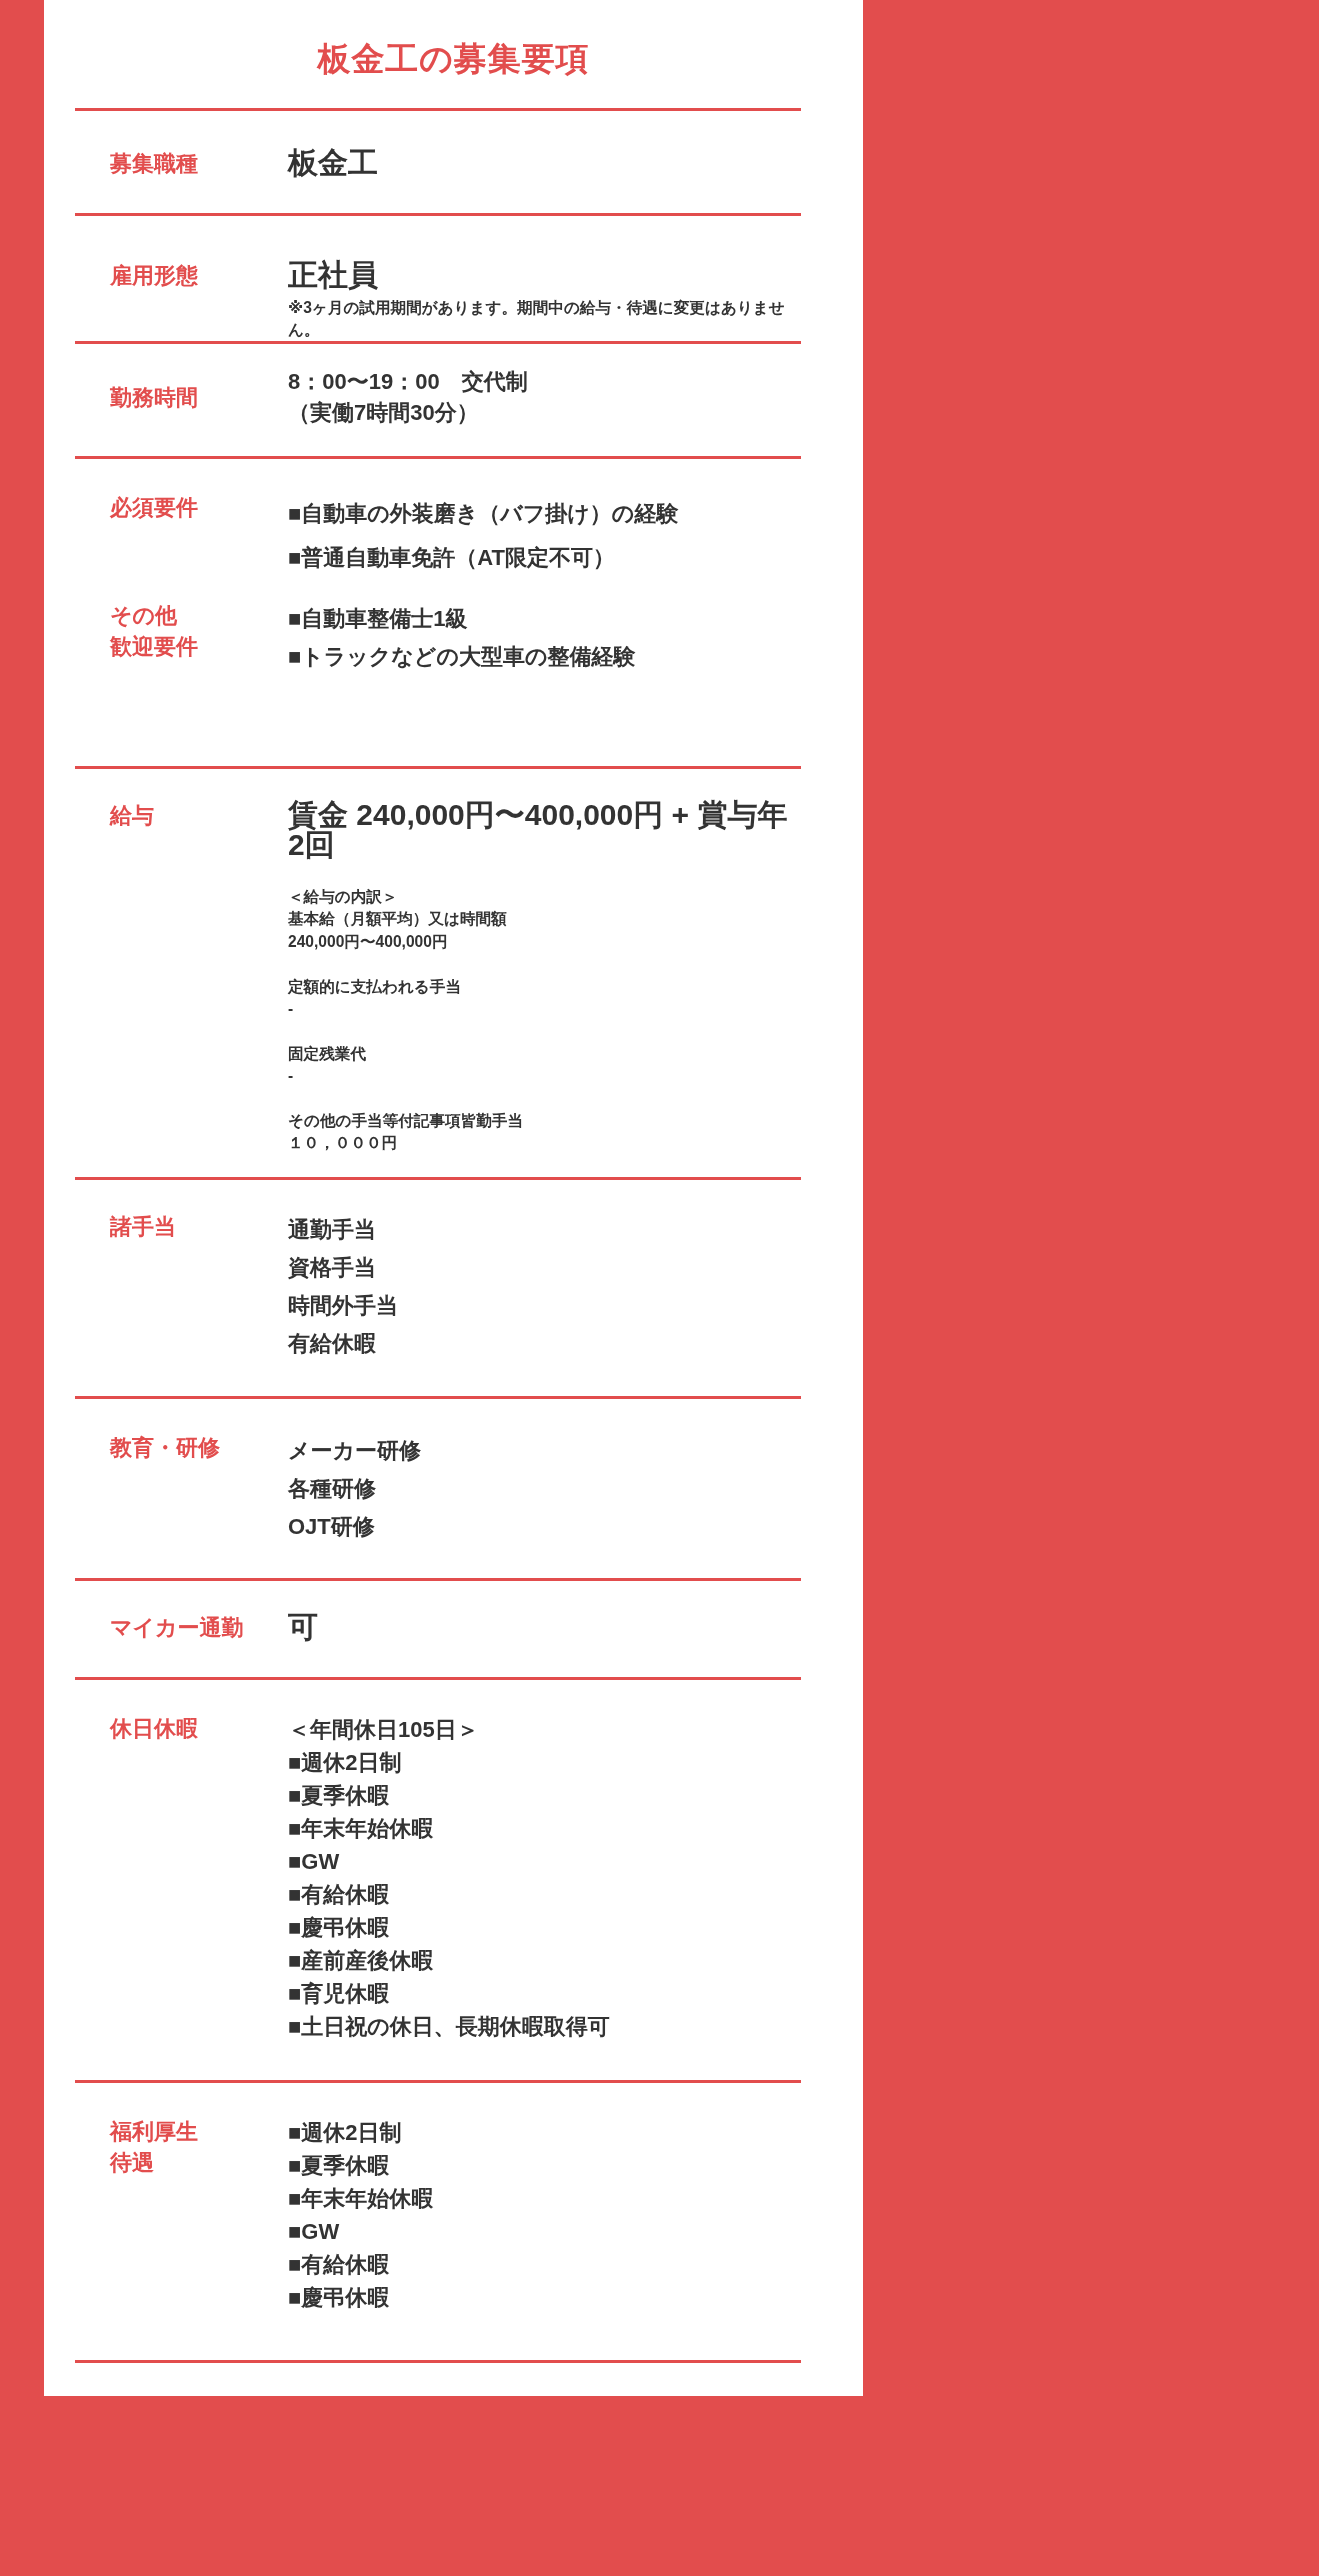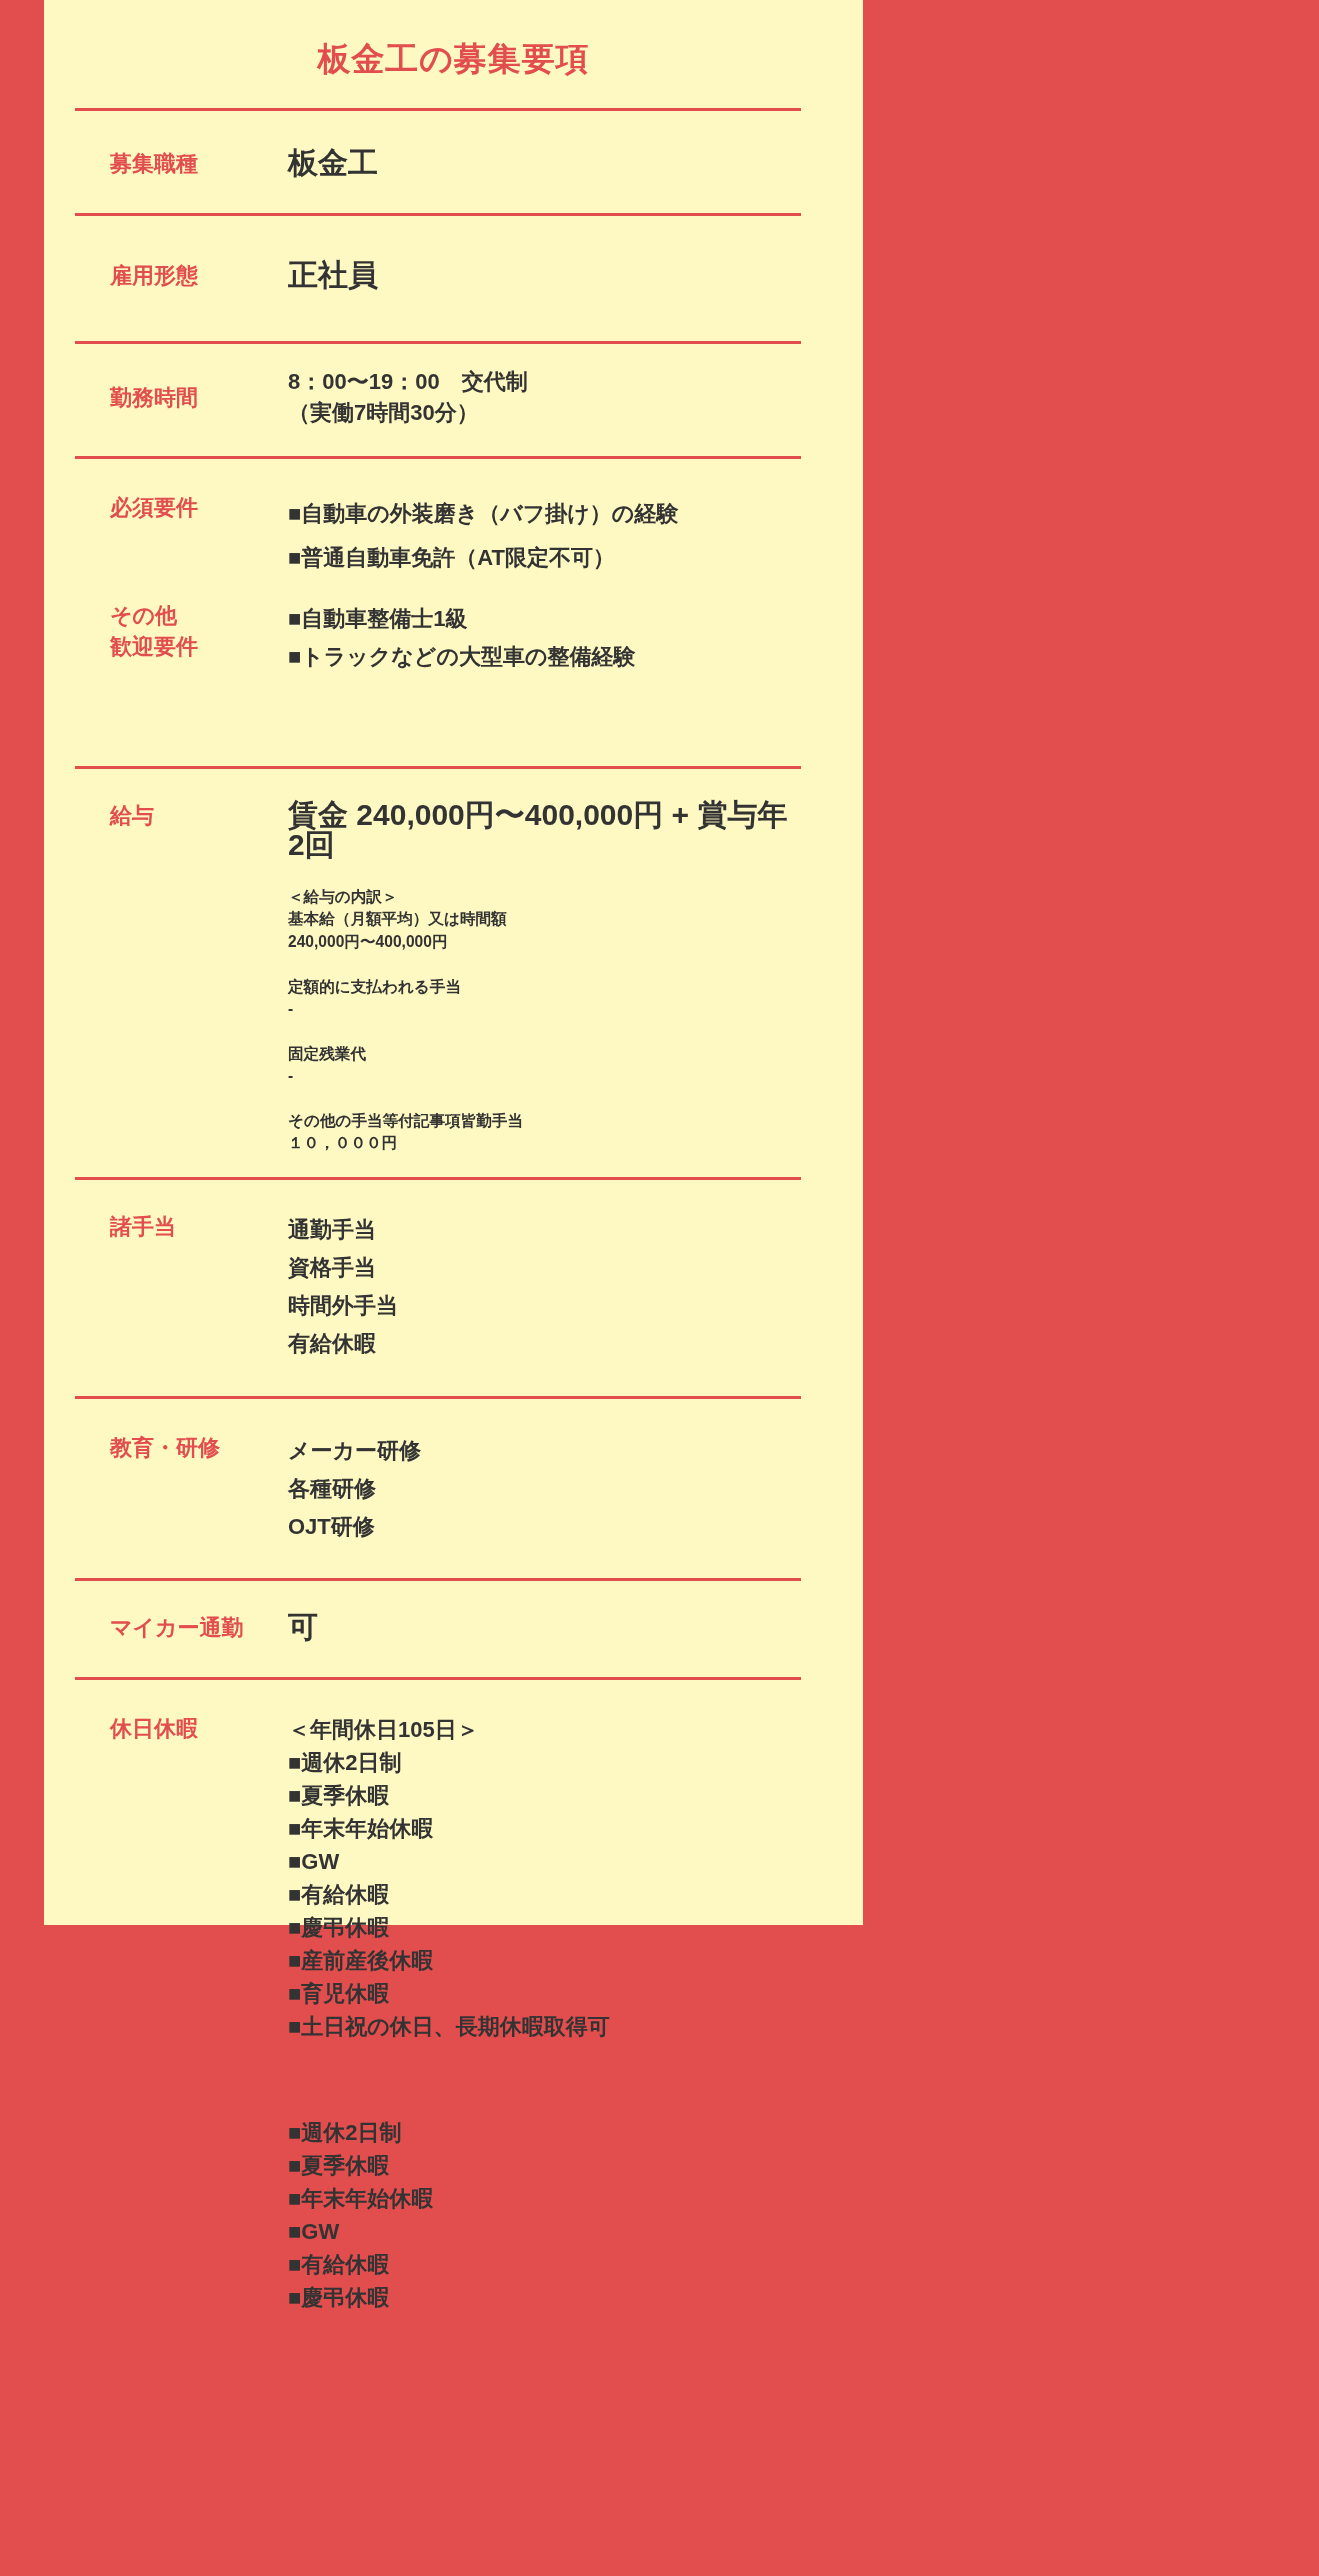--- a/index.html
+++ b/index.html
@@ -4,22 +4,22 @@
 <style>
   html,body{margin:0;padding:0;}
   body{
     width:1319px;height:2576px;position:relative;overflow:hidden;
     background:#E24D4D;
     font-family:"Liberation Sans","DejaVu Sans",sans-serif;
     font-weight:bold;
     color:#333333;
   }
   .card{
-    position:absolute;left:44px;top:0;width:819px;height:1925px;
-    background:#fef9c3;
+    position:absolute;left:44px;top:0;width:819px;height:2396px;
+    background:#ffffff;
   }
   .title{
     margin:0;height:108px;box-sizing:border-box;padding-top:40px;
     text-align:center;font-size:33px;line-height:38px;
     color:#E24D4D;letter-spacing:0.9px;
   }
   .content{
     margin-left:31px;width:726px;
     border-bottom:3.7px solid #E24D4D;
   }
@@ -75,20 +75,21 @@
           <div class="vmain">板金工</div>
         </div>
       </div>
     </section>
 
     <section class="sec s2">
       <div class="trow">
         <div class="lbl">雇用形態</div>
         <div class="val">
           <div class="vmain">正社員</div>
+          <div class="note">※3ヶ月の試用期間があります。期間中の給与・待遇に変更はありません。</div>
         </div>
       </div>
     </section>
 
 
     <section class="sec s4">
       <div class="trow center">
         <div class="lbl">勤務時間</div>
         <div class="val">
           <div class="v-tight">8：00〜19：00　交代制

